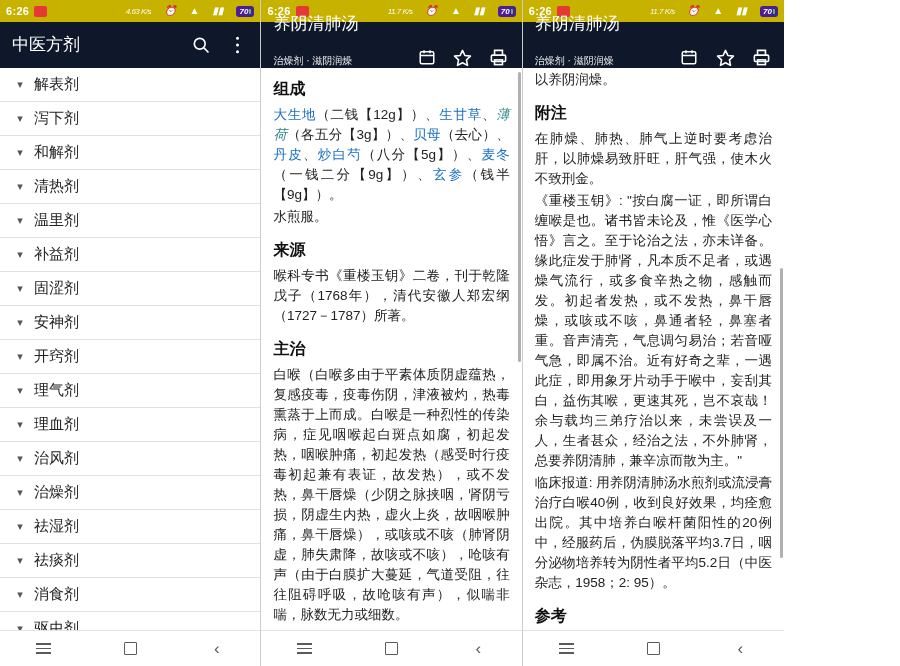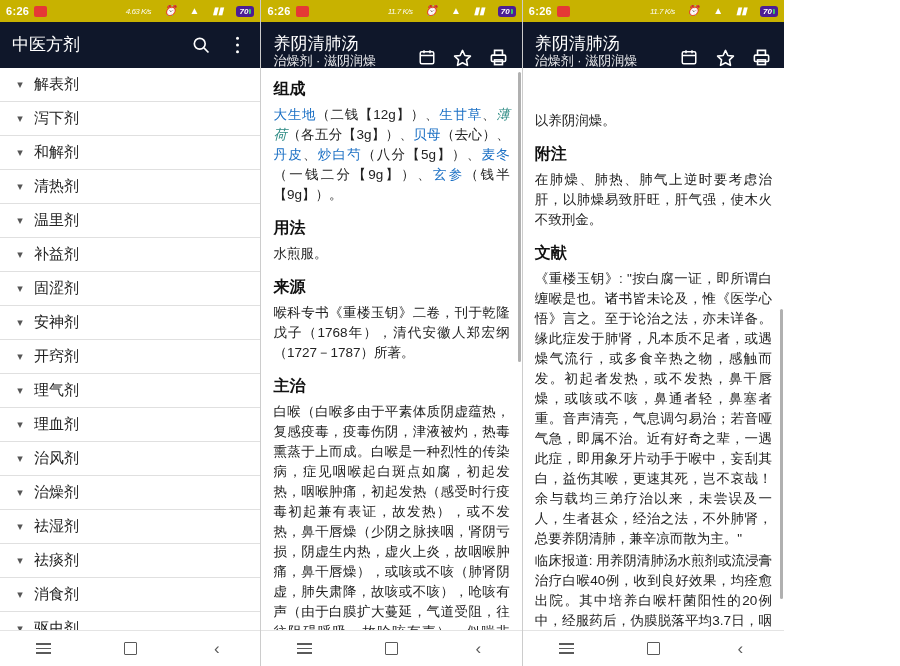--- a/index.html
+++ b/index.html
@@ -39,42 +39,42 @@
   .appbar {
     flex: 0 0 46px; height: 46px;
     background: #0f172a;
     display: flex; align-items: center;
     padding: 0 12px;
     color: #fff;
   }
   .appbar.compact { align-items: flex-end; }
   .appbar-titles { flex: 1; display: flex; flex-direction: column; justify-content: center; min-width: 0; }
   .appbar-title { font-size: 17px; font-weight: 500; line-height: 20px; white-space: nowrap; overflow: hidden; text-overflow: ellipsis; }
-  .appbar-sub { font-size: 13px; line-height: 14px; opacity: .92; white-space: nowrap; overflow: hidden; text-overflow: ellipsis; }
+  .appbar-sub { font-size: 10px; line-height: 14px; opacity: .92; white-space: nowrap; overflow: hidden; text-overflow: ellipsis; margin-top: 20px; }
   .appbar-actions { display: flex; align-items: center; gap: 14px; }
   .icon-btn { width: 22px; height: 22px; display: flex; align-items: center; justify-content: center; color: #fff; }
   .icon-btn svg { display: block; }
 
   
   .listwrap { flex: 1; overflow: hidden; position: relative; background: #fff; }
   .list-item {
     height: 34px; display: flex; align-items: center;
     padding-left: 10px; border-bottom: 1px solid #e0e0e0;
     font-size: 15px; color: #222;
   }
   .caret { width: 20px; color: #555; font-size: 11px; display: flex; align-items: center; justify-content: center; }
   .li-label { margin-left: 4px; font-size: 15px; }
 
   
   .content {
     flex: 1; overflow: hidden; position: relative;
     padding: 8px 12px 0 12px;
     font-size: 13.5px; line-height: 20px; color: #222;
   }
-  .content.shifted { padding-top: 2px; margin-top: 41px; }
+  .content.shifted { padding-top: 2px; }
   h2.sect {
     font-size: 16px; font-weight: bold; color: #111;
     margin: 12px 0 5px 0; line-height: 22px;
   }
   h2.sect.first { margin-top: 2px; }
   p.para { margin: 0 0 2px 0; text-align: justify; }
   p.para + p.para { margin-top: 2px; }
   .lnk { color: #1a6fc4; }
   .lnk2 { color: #2e8b84; font-style: italic; }
   .scrollbar {
@@ -265,21 +265,20 @@
               <rect x="7" y="15" width="10" height="6"></rect>
           </svg>
         </div>
       </div>
     </div>
 
     <div class="content">
       <h2 class="sect first">组成</h2>
       <p class="para"><span class="lnk">大生地</span>（二钱【12g】）、<span class="lnk">生甘草</span>、<span class="lnk2">薄荷</span>（各五分【3g】）、<span class="lnk">贝母</span>（去心）、<span class="lnk">丹皮</span>、<span class="lnk">炒白芍</span>（八分【5g】）、<span class="lnk">麦冬</span>（一钱二分【9g】）、<span class="lnk">玄参</span>（钱半【9g】）。</p>
 
-      <h2 class="sect">用法</h2>
       <p class="para">水煎服。</p>
 
       <h2 class="sect">来源</h2>
       <p class="para">喉科专书《重楼玉钥》二卷，刊于乾隆戊子（1768年），清代安徽人郑宏纲（1727－1787）所著。</p>
 
       <h2 class="sect">主治</h2>
       <p class="para">白喉（白喉多由于平素体质阴虚蕴热，复感疫毒，疫毒伤阴，津液被灼，热毒熏蒸于上而成。白喉是一种烈性的传染病，症见咽喉起白斑点如腐，初起发热，咽喉肿痛，初起发热（感受时行疫毒初起兼有表证，故发热），或不发热，鼻干唇燥（少阴之脉挟咽，肾阴亏损，阴虚生内热，虚火上炎，故咽喉肿痛，鼻干唇燥），或咳或不咳（肺肾阴虚，肺失肃降，故咳或不咳），呛咳有声（由于白膜扩大蔓延，气道受阻，往往阻碍呼吸，故呛咳有声），似喘非喘，脉数无力或细数。</p>
 
       <h2 class="sect">功效</h2>
 
@@ -345,21 +344,20 @@
         </div>
       </div>
     </div>
 
     <div class="content shifted">
       <p class="para">以养阴润燥。</p>
 
       <h2 class="sect">附注</h2>
       <p class="para">在肺燥、肺热、肺气上逆时要考虑治肝，以肺燥易致肝旺，肝气强，使木火不致刑金。</p>
 
-      <h2 class="sect">文献</h2>
       <p class="para">《重楼玉钥》: "按白腐一证，即所谓白缠喉是也。诸书皆未论及，惟《医学心悟》言之。至于论治之法，亦未详备。缘此症发于肺肾，凡本质不足者，或遇燥气流行，或多食辛热之物，感触而发。初起者发热，或不发热，鼻干唇燥，或咳或不咳，鼻通者轻，鼻塞者重。音声清亮，气息调匀易治；若音哑气急，即属不治。近有好奇之辈，一遇此症，即用象牙片动手于喉中，妄刮其白，益伤其喉，更速其死，岂不哀哉！余与载均三弟疗治以来，未尝误及一人，生者甚众，经治之法，不外肺肾，总要养阴清肺，兼辛凉而散为主。"</p>
       <p class="para">临床报道: 用养阴清肺汤水煎剂或流浸膏治疗白喉40例，收到良好效果，均痊愈出院。其中培养白喉杆菌阳性的20例中，经服药后，伪膜脱落平均3.7日，咽分泌物培养转为阴性者平均5.2日（中医杂志，1958；2: 95）。</p>
 
       <h2 class="sect">参考</h2>
 
       <div class="scrollbar" style="top:200px; height:290px;"></div>
     </div>
 
     <div class="navbar">
       <div class="nav-ic">

